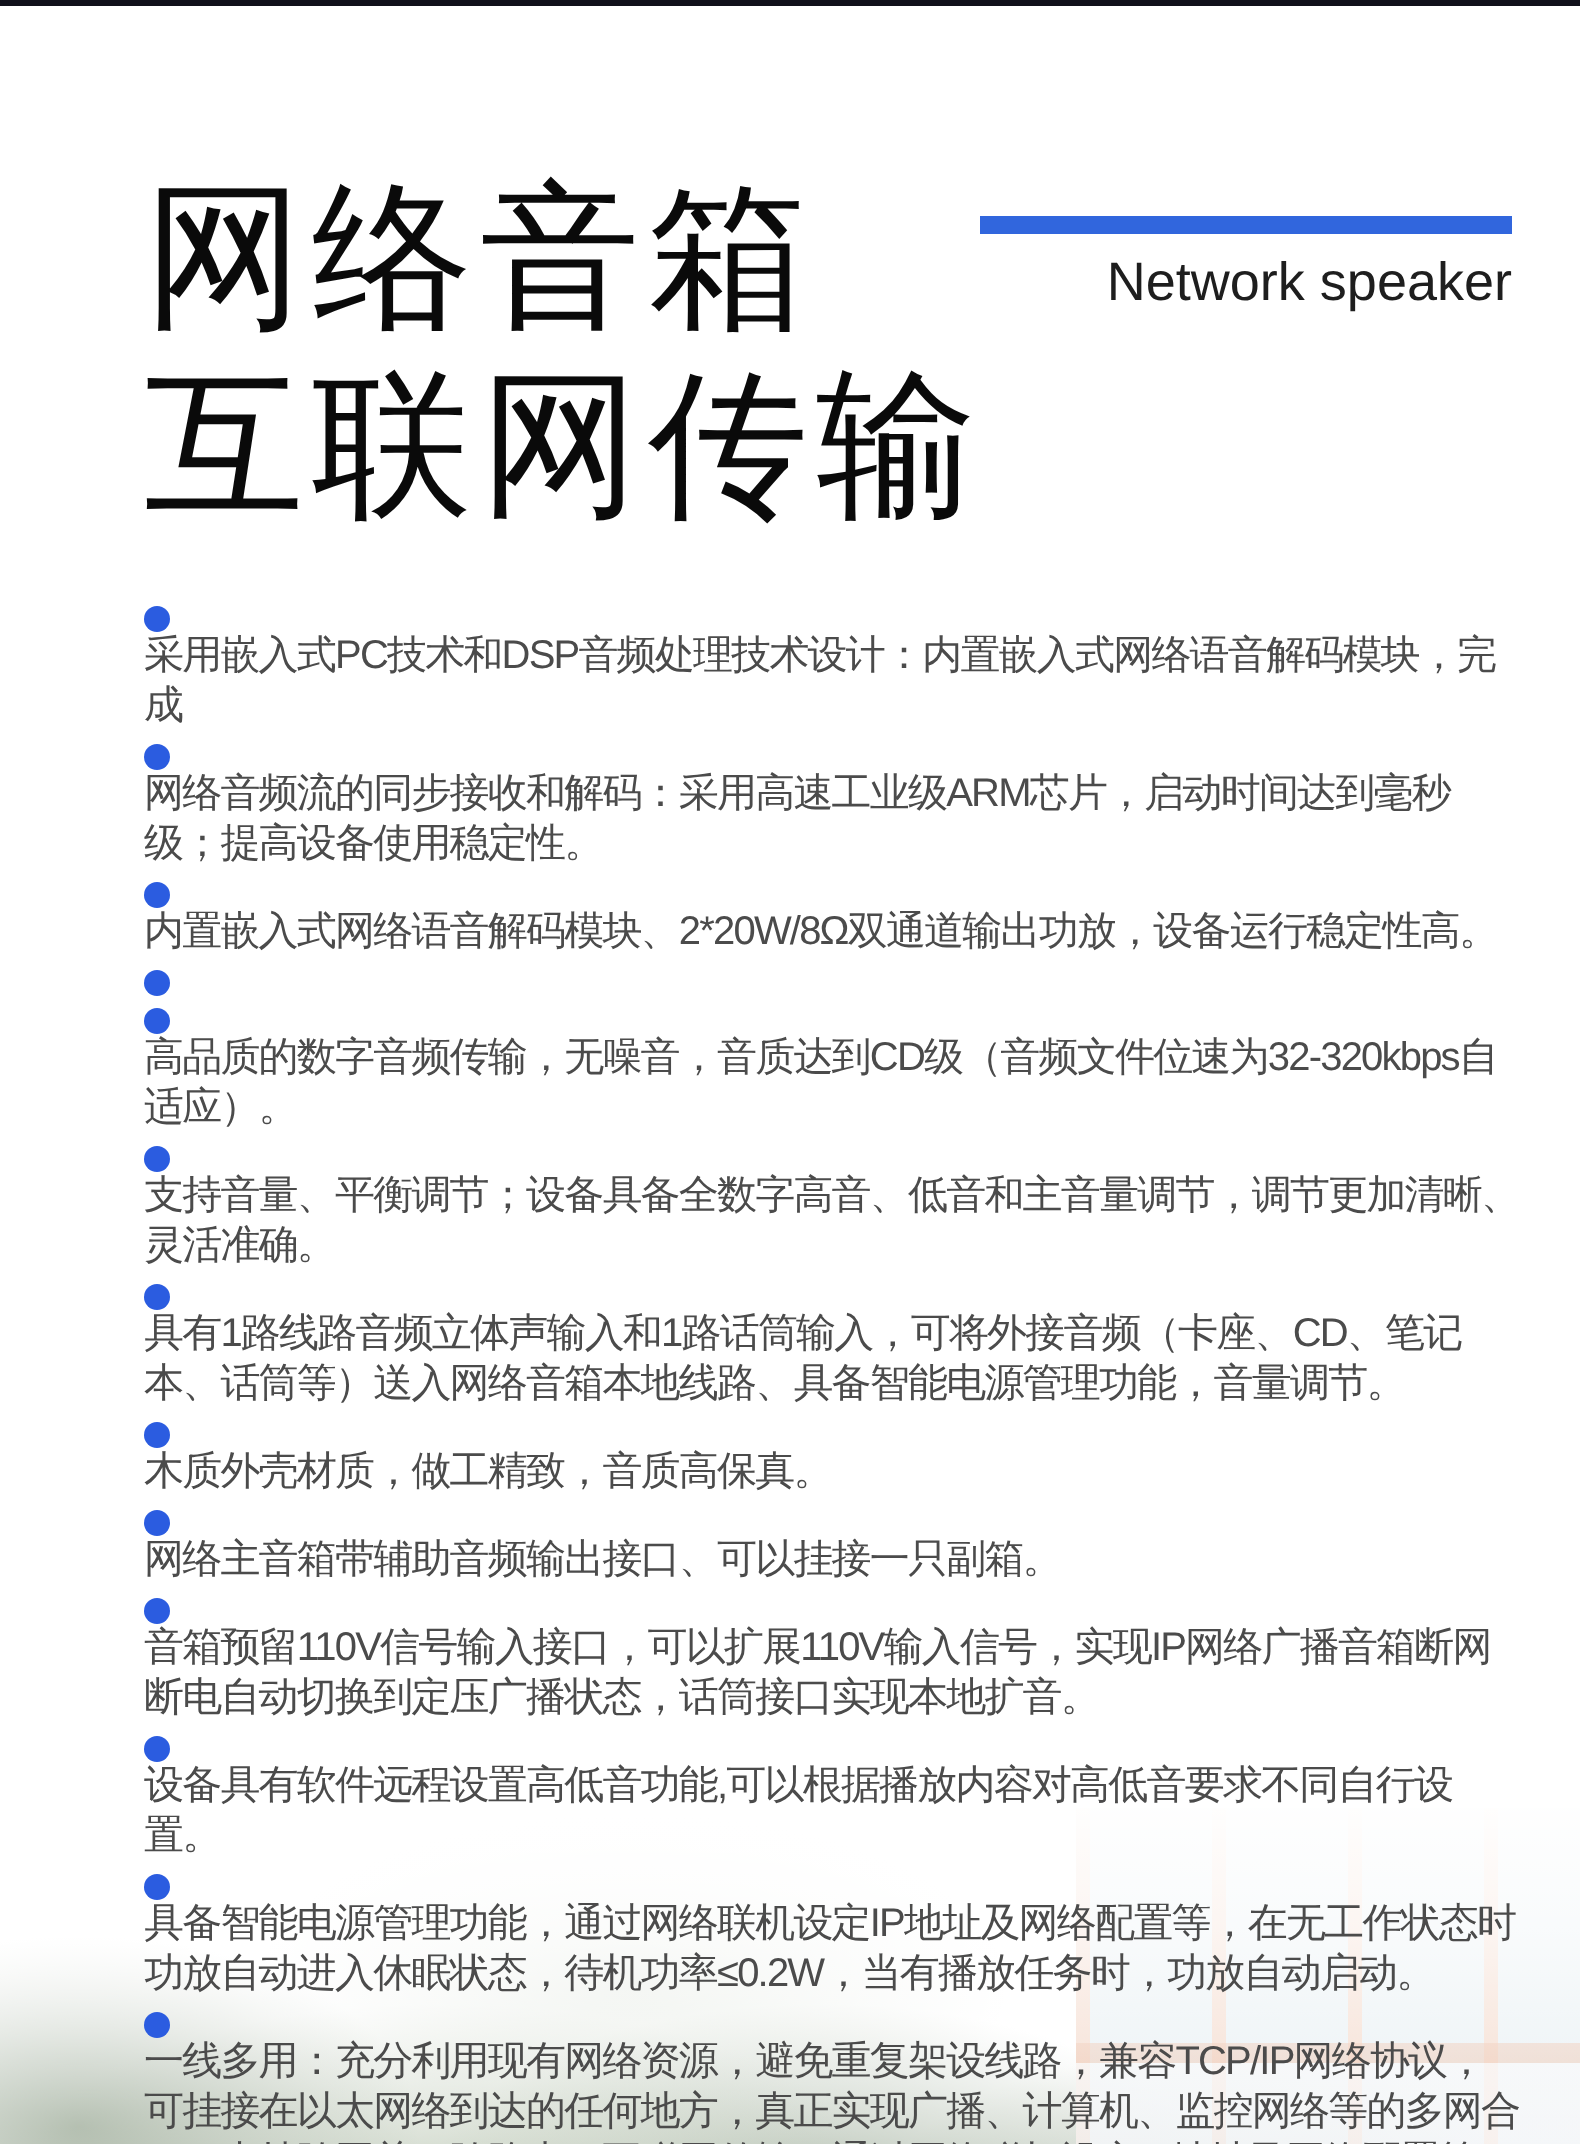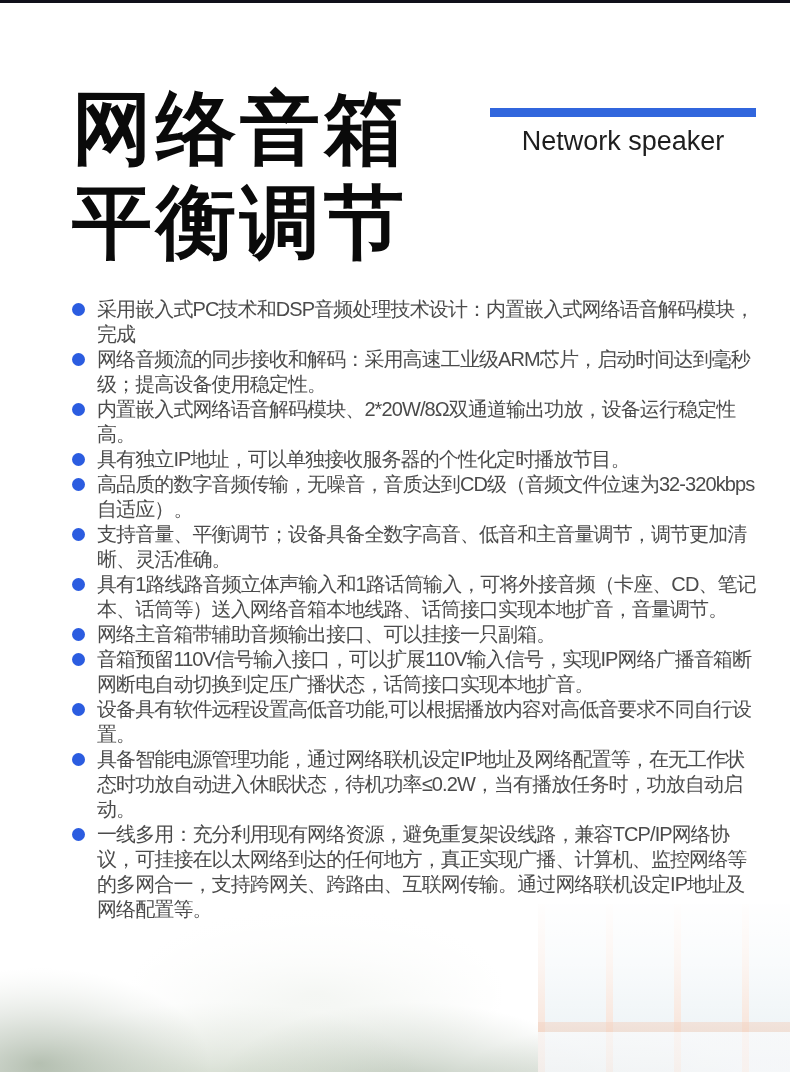--- a/index.html
+++ b/index.html
@@ -21,51 +21,52 @@
     z-index: 3;
   }
   
   .title-block {
     position: absolute; left: 72px; top: 82px;
     z-index: 2;
   }
   .title-line {
     font-size: 80px;
     line-height: 94px;
-    font-weight: 700;
+    font-weight: 400;
     color: var(--title-black, #0a0a0a);
     letter-spacing: 4px;
     white-space: nowrap;
   }
   .header-right {
     position: absolute; left: 490px; top: 108px; width: 266px;
     z-index: 2;
   }
   .accent-bar {
     height: 9px;
     background: var(--accent-blue, #3166dd);
   }
   .subtitle {
     margin-top: 9px;
     font-size: 27px;
     line-height: 30px;
     color: #1e1e1e;
-    text-align: center;
+    text-align: right;
     letter-spacing: 0px;
   }
   
   .features {
     position: absolute; left: 72px; top: 297px;
     width: 688px;
     list-style: none; margin: 0; padding: 0;
     z-index: 2;
   }
   .feature {
     display: flex;
     align-items: flex-start;
+    flex-direction: column;
   }
   .bullet {
     width: 13px; height: 13px;
     border-radius: 50%;
     background: var(--bullet-blue, #2b5ce0);
     margin: 6px 12px 0 0;
     flex: none;
   }
   .feature-text {
     font-size: 20px;
@@ -116,21 +117,21 @@
   <div class="top-edge"></div>
 
   <div class="bg-photo">
     <div class="foliage"></div>
     <div class="building"></div>
     <div class="wash"></div>
   </div>
 
   <div class="title-block">
     <div class="title-line">网络音箱</div>
-    <div class="title-line">平衡调节</div>
+    <div class="title-line">互联网传输</div>
   </div>
 
   <div class="header-right">
     <div class="accent-bar"></div>
     <div class="subtitle">Network speaker</div>
   </div>
 
   <ul class="features">
     <li class="feature">
         <span class="bullet"></span>
@@ -139,33 +140,36 @@
     <li class="feature">
         <span class="bullet"></span>
         <span class="feature-text">网络音频流的同步接收和解码：采用高速工业级ARM芯片，启动时间达到毫秒级；提高设备使用稳定性。</span>
       </li>
     <li class="feature">
         <span class="bullet"></span>
         <span class="feature-text">内置嵌入式网络语音解码模块、2*20W/8Ω双通道输出功放，设备运行稳定性高。</span>
       </li>
     <li class="feature">
         <span class="bullet"></span>
-        <span class="feature-text">具有独立IP地址，可以单独接收服务器的个性化定时播放节目。</span>
       </li>
     <li class="feature">
         <span class="bullet"></span>
         <span class="feature-text">高品质的数字音频传输，无噪音，音质达到CD级（音频文件位速为32-320kbps自适应）。</span>
       </li>
     <li class="feature">
         <span class="bullet"></span>
         <span class="feature-text">支持音量、平衡调节；设备具备全数字高音、低音和主音量调节，调节更加清晰、灵活准确。</span>
       </li>
     <li class="feature">
         <span class="bullet"></span>
-        <span class="feature-text">具有1路线路音频立体声输入和1路话筒输入，可将外接音频（卡座、CD、笔记本、话筒等）送入网络音箱本地线路、话筒接口实现本地扩音，音量调节。</span>
+        <span class="feature-text">具有1路线路音频立体声输入和1路话筒输入，可将外接音频（卡座、CD、笔记本、话筒等）送入网络音箱本地线路、具备智能电源管理功能，音量调节。</span>
+      </li>
+    <li class="feature">
+        <span class="bullet"></span>
+        <span class="feature-text">木质外壳材质，做工精致，音质高保真。</span>
       </li>
     <li class="feature">
         <span class="bullet"></span>
         <span class="feature-text">网络主音箱带辅助音频输出接口、可以挂接一只副箱。</span>
       </li>
     <li class="feature">
         <span class="bullet"></span>
         <span class="feature-text">音箱预留110V信号输入接口，可以扩展110V输入信号，实现IP网络广播音箱断网断电自动切换到定压广播状态，话筒接口实现本地扩音。</span>
       </li>
     <li class="feature">

